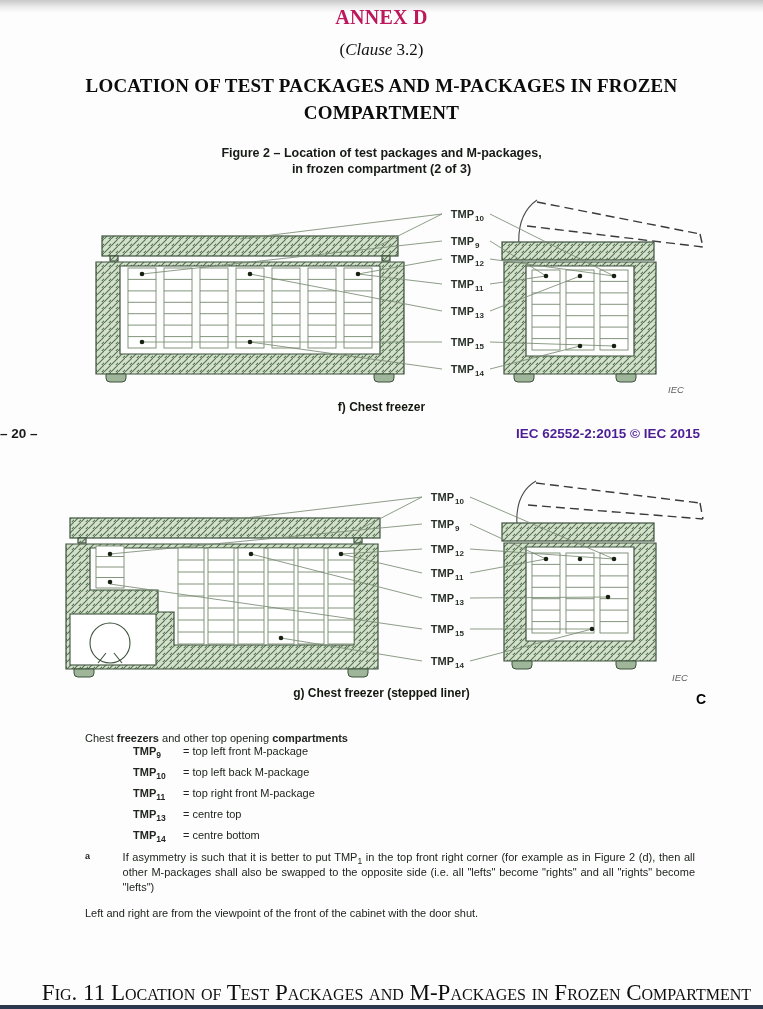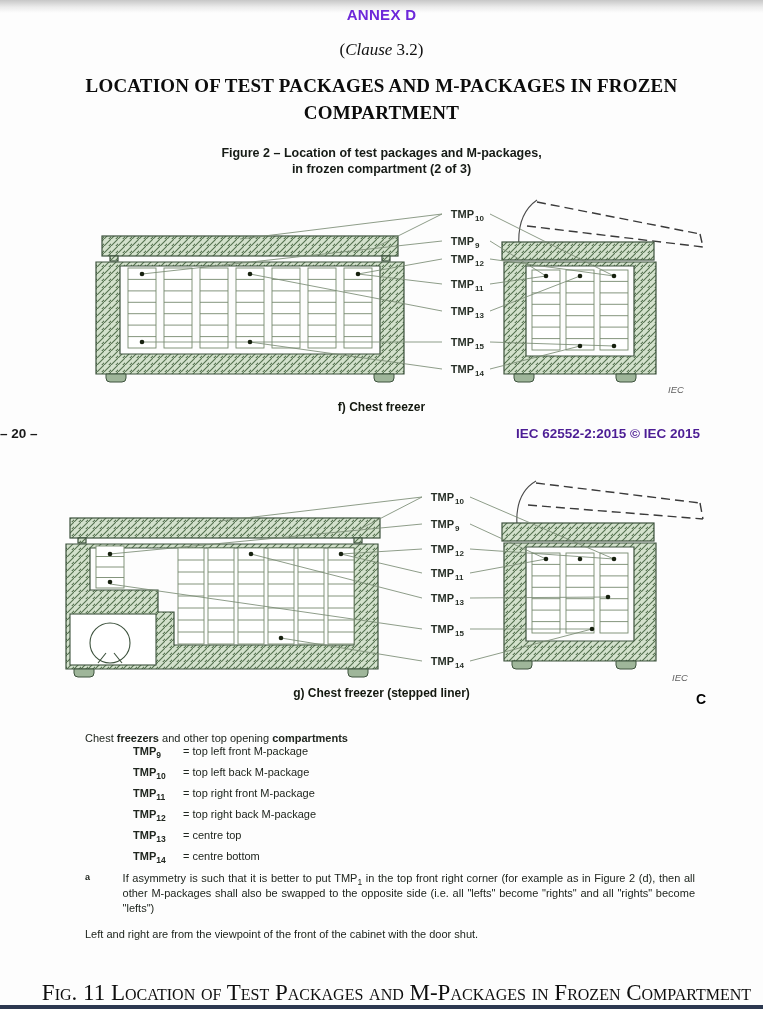--- a/index.html
+++ b/index.html
@@ -3,21 +3,21 @@
 <meta charset="utf-8">
 <style>
   html,body{margin:0;padding:0;background:#ffffff;}
   .page{position:relative;width:763px;height:1009px;background:#fdfdfd;overflow:hidden;
         font-family:"Liberation Sans",sans-serif;color:#1d231d;}
   .top-shade{position:absolute;top:0;left:0;right:0;height:13px;
         background:linear-gradient(180deg,#c7c7c7 0%,#ececec 55%,#fdfdfd 100%);}
   .bottom-bar{position:absolute;bottom:0;left:0;width:100%;height:4px;background:#2c3850;}
 
   .annex{position:absolute;top:6px;left:0;width:100%;text-align:center;
-        font-family:Liberation Sans, sans-serif;font-weight:700;font-size:15px;color:#6d28d9;letter-spacing:.3px;}
+        font-family:Liberation Serif, serif;font-weight:700;font-size:20px;color:#be185d;letter-spacing:.3px;}
   .clause{position:absolute;top:40px;left:0;width:100%;text-align:center;
         font-family:"Liberation Serif",serif;font-size:17px;color:#111;}
   .clause .it{font-style:italic;}
   .doc-title{position:absolute;top:72px;left:0;width:100%;text-align:center;
         font-family:"Liberation Serif",serif;font-weight:700;font-size:19px;line-height:27px;color:#0c0c0c;letter-spacing:.2px;}
   .fig2cap{position:absolute;top:145px;left:0;width:100%;text-align:center;
         font-weight:700;font-size:12.5px;line-height:16px;color:#161b16;}
   .fig2cap .it{text-align:right;}
 
   .figsvg{position:absolute;}
@@ -293,21 +293,20 @@
   <div class="subcap cap-g">g) Chest freezer (stepped liner)</div>
 
   <div class="cmark">C</div>
 
   <div class="legend">
     <div class="leg-head"><span>Chest </span><span class="b">freezers</span><span> and other top opening </span><span class="b">compartments</span></div>
 
     <div class="leg-row"><span class="lt"><span>TMP</span><sub>9</sub></span><span>=</span> <span>top left front M-package</span></div>
     <div class="leg-row"><span class="lt"><span>TMP</span><sub>10</sub></span><span>=</span> <span>top left back M-package</span></div>
     <div class="leg-row"><span class="lt"><span>TMP</span><sub>11</sub></span><span>=</span> <span>top right front M-package</span></div>
-    <div class="leg-row"><span class="lt"><span>TMP</span><sub>12</sub></span><span>=</span> <span>top right back M-package</span></div>
     <div class="leg-row"><span class="lt"><span>TMP</span><sub>13</sub></span><span>=</span> <span>centre top</span></div>
     <div class="leg-row"><span class="lt"><span>TMP</span><sub>14</sub></span><span>=</span> <span>centre bottom</span></div>
 
     <div class="footnote">
       <div class="fn-marker">a</div>
       <div class="fn-text"><span>If asymmetry is such that it is better to put TMP</span><sub>1</sub><span> in the top front right corner (for example as in Figure 2 (d), then all other M-packages shall also be swapped to the opposite side (i.e. all "lefts" become "rights" and all "rights" become "lefts")</span></div>
     </div>
 
     <div class="vp-note">Left and right are from the viewpoint of the front of the cabinet with the door shut.</div>
   </div>

